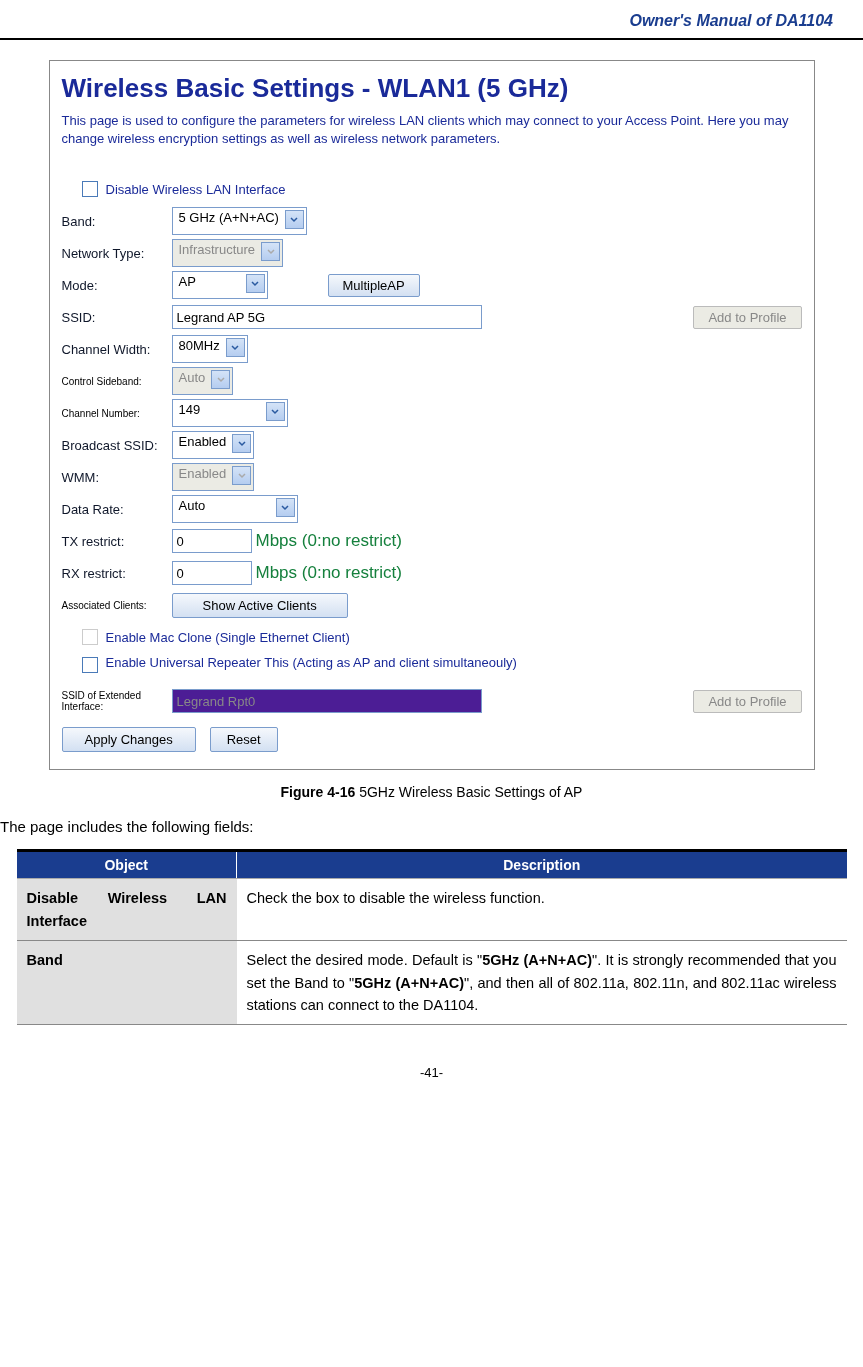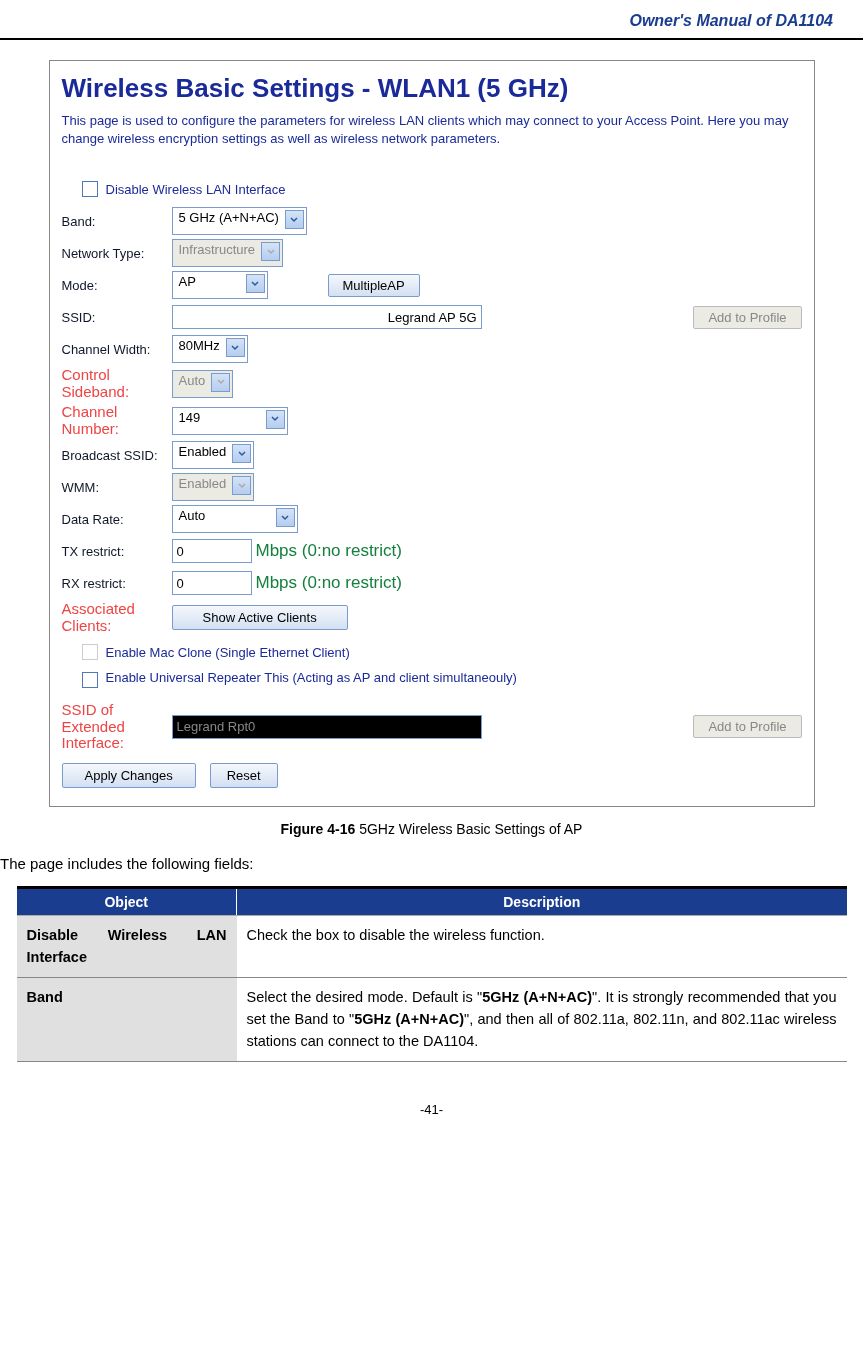--- a/index.html
+++ b/index.html
@@ -3,31 +3,31 @@
 <meta charset="utf-8">
 <style>
 body{margin:0;font-family:Arial,sans-serif;font-size:14px;color:#000;background:#fff;width:863px}
 .page{padding:0 0 30px 0}
 .header{padding:12px 30px 8px 0;text-align:right;border-bottom:2px solid #000;color:#1a3d8f;font-weight:bold;font-style:italic;font-size:16px}
 .screenshot{margin:20px auto 10px auto;width:740px;border:1px solid #888;padding:10px 12px 12px 12px;font-family:Tahoma,Arial,sans-serif;font-size:13px}
 .ss-title{color:#1a2a99;font-size:26px;font-weight:bold;margin:2px 0 8px 0}
 .ss-intro{color:#1a2a99;font-size:13px;line-height:1.35;margin:0 0 18px 0}
 .ss-row{display:flex;align-items:center;margin:4px 0;min-height:28px}
 .ss-label{color:#0f172a;width:110px;font-size:13px}
-.ss-label2{color:#ef4444;width:110px;font-size:15px;line-height:1.1}
+.ss-label2{color:#000000;width:110px;font-size:10px;line-height:1.1}
 .ss-checkbox{width:14px;height:14px;border:1px solid #4a7ab8;margin:0 8px 0 20px;display:inline-block;background:#fff}
 .ss-chk-label{color:#1a2a99;font-size:13px}
 .ss-select{border:1px solid #7a9ccc;background:#fff;padding:2px 2px;display:inline-flex;align-items:flex-start;height:22px}
 .ss-select.disabled{background:#ebebe4;color:#888}
 .ss-select-text{padding:0 4px;color:#000;font-size:13px}
 .ss-select.disabled .ss-select-text{color:#888}
 .ss-select-btn{width:17px;height:17px;background:linear-gradient(#d4e3f7,#b5cdf0);border:1px solid #7a9ccc;display:inline-flex;align-items:center;justify-content:center;margin-left:2px}
 .ss-select-btn svg{width:8px;height:8px}
 .ss-input{border:1px solid #7a9ccc;background:#fff;padding:2px 4px;height:18px;font-size:13px;color:#000}
-.ss-input.disabled{background:#000000;color:#888}
+.ss-input.disabled{background:#4c1d95;color:#888}
 .ss-button{border:1px solid #7a9ccc;background:linear-gradient(#f5f8fc,#d3e0f2);padding:3px 14px;font-size:13px;color:#000;border-radius:2px}
 .ss-button.disabled{background:#ebebe4;color:#888;border-color:#bbb}
 .ss-hint{color:#15803d;font-size:17px;margin-left:4px}
 .caption{text-align:center;font-size:14px;margin:14px 0 18px 0}
 .caption b{font-weight:bold}
 .body-text{margin:0 0 14px 0;padding:0 10px 0 0;font-size:15px}
 .desc-table{width:830px;margin:0 auto;border-collapse:collapse;border-top:3px solid #000}
 .desc-table th{background:#1a3d8f;color:#fff;font-weight:bold;padding:5px 8px;font-size:14px;border-bottom:1px solid #aaa}
 .desc-table th.obj{width:200px;border-right:1px solid #fff}
 .desc-table td{padding:8px 10px;border-bottom:1px solid #888;vertical-align:top;font-size:14.5px;line-height:1.55}
@@ -84,21 +84,21 @@
               <path d="M1 2l3 3 3-3" fill="none" stroke="#2a5aa0" stroke-width="1.5"></path>
             </svg>
           </span>
   </span>
   <span style="width:60px"></span>
   <span class="ss-button">MultipleAP</span>
  </div>
 
  <div class="ss-row">
   <span class="ss-label">SSID:</span>
-  <input class="ss-input" style="width: 300px; text-align: right;" value="Legrand AP 5G">
+  <input class="ss-input" style="width: 300px;" value="Legrand AP 5G">
   <span style="flex:1"></span>
   <span class="ss-button disabled">Add to Profile</span>
  </div>
 
  <div class="ss-row">
   <span class="ss-label">Channel Width:</span>
   <span class="ss-select">
    <span class="ss-select-text">80MHz</span>
    <span class="ss-select-btn">
             <svg viewBox="0 0 8 8">

